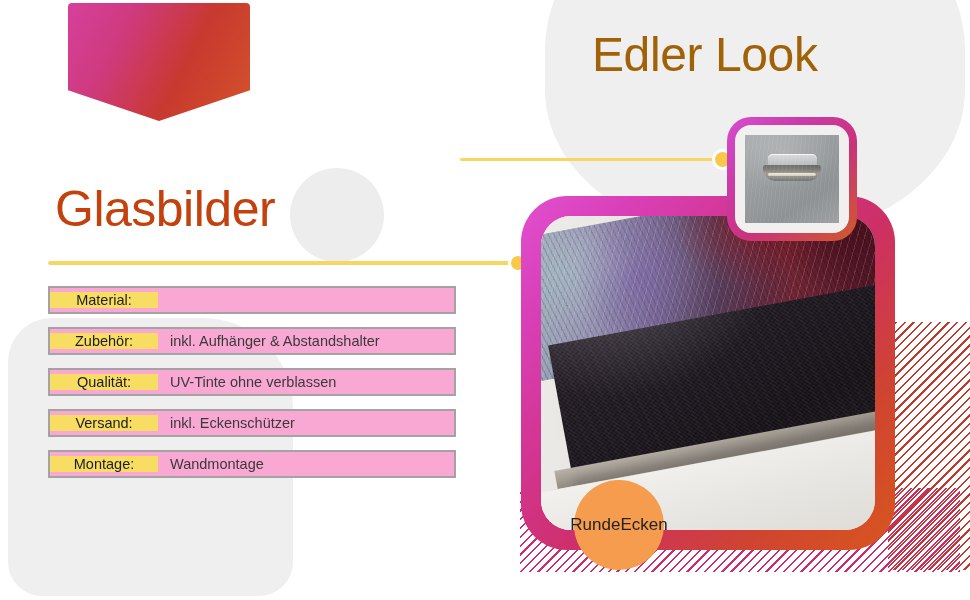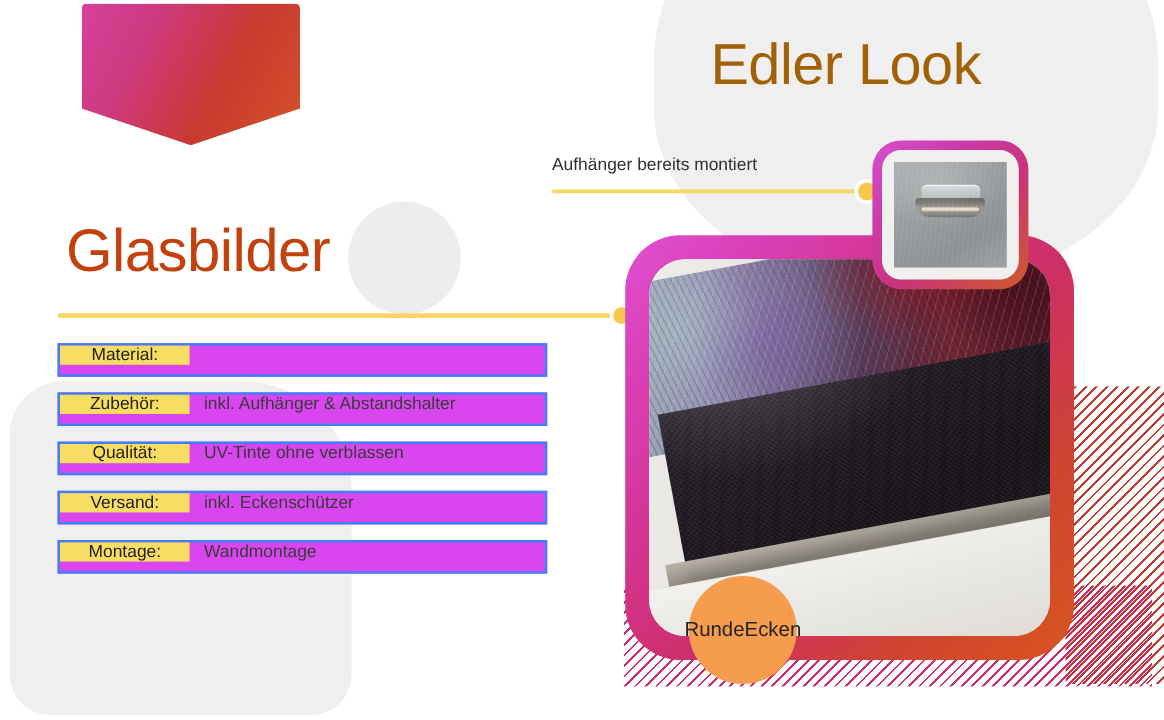--- a/index.html
+++ b/index.html
@@ -72,22 +72,22 @@
   }
   .divider .dot {
     position:absolute; left:463px; top:-2px; width:14px; height:14px;
     background:#f7c84a; border-radius:50%;
     box-shadow:0 0 0 3px #ffffff;
   }
 
   
   .spec-table { position:absolute; left:48px; top:286px; width:408px; }
   .spec-row {
-    display:flex; align-items:flex-start; height:28px;
-    border:2px solid #3b82f6; margin-bottom:13px; background:#d946ef;
+    display:flex; align-items:center; height:28px;
+    border:2px solid #a3a3a3; margin-bottom:13px; background:#f9a8d4;
   }
   .spec-label {
     width:108px; flex:0 0 108px;
     background:#f8dd63; color:#1d1d1d;
     font-size:14.5px; display:flex; align-items:center;
     justify-content:center; white-space:nowrap;
   }
   .spec-value {
     flex:1 1 auto; display:flex; align-items:center;
     padding-left:12px; font-size:14.5px; color:#3a3a3a; white-space:nowrap;
@@ -291,21 +291,20 @@
       </div>
       <div class="ph-edge"></div>
       <div class="ph-edge2"></div>
       <div class="ph-shadow"></div>
       <div class="ph-table"></div>
       <div class="ph-glow"></div>
     </div>
   </div>
 
   <div class="callout">
-    <div class="callout-text">Aufhänger bereits montiert</div>
     <div class="callout-line"></div>
     <div class="callout-dot"></div>
   </div>
 
   <div class="hanger-inset">
     <div class="hanger-frame">
       <div class="hanger-photo">
         <div class="hanger-bracket">
           <div class="hb-top"></div>
           <div class="hb-body">

